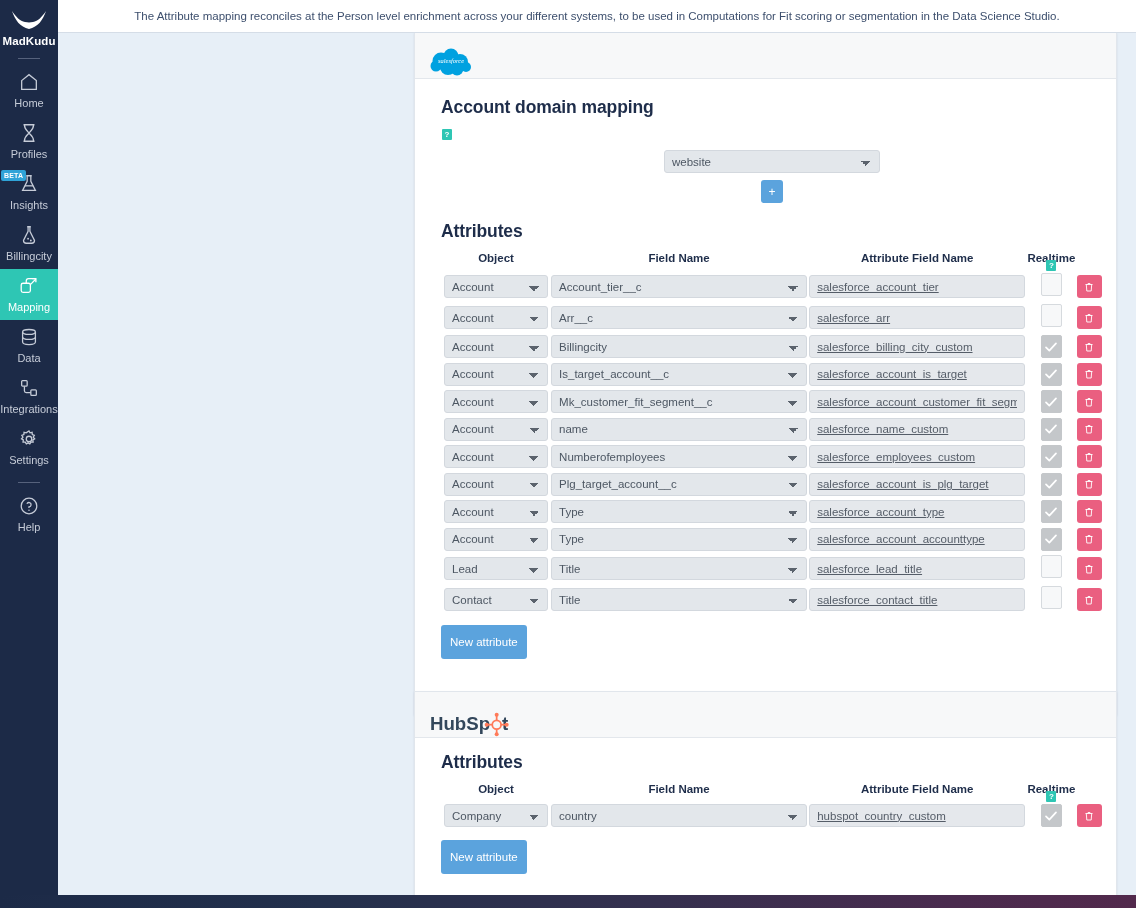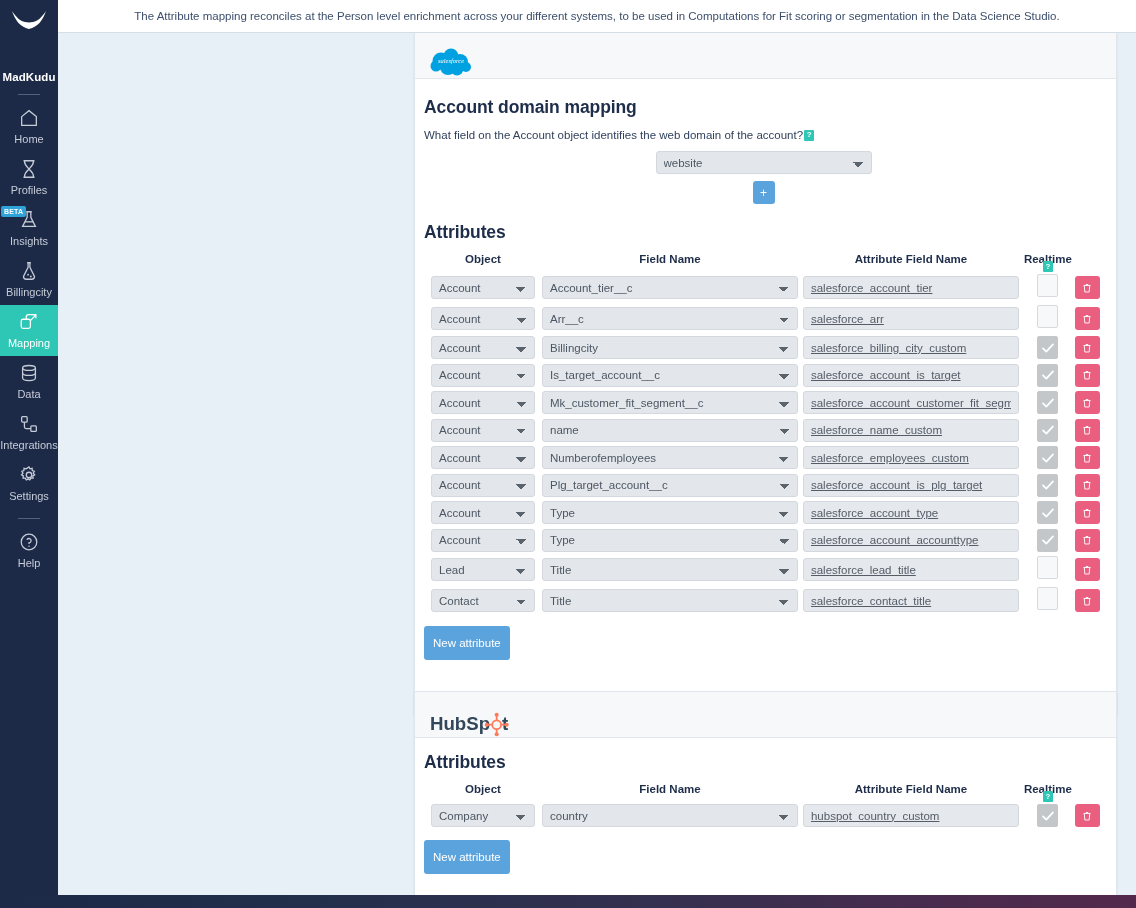--- a/index.html
+++ b/index.html
@@ -16,21 +16,21 @@
 
   
   #sidebar {
     position: absolute; left: 0; top: 0;
     width: 58px; height: 895px;
     background: #1c2a47;
     display: flex; flex-direction: column; align-items: center;
     padding-top: 8px;
     z-index: 5;
   }
-  .brand { display:flex; flex-direction:column; align-items:center; margin-bottom:2px;gap:36px; }
+  .brand { display:flex; flex-direction:column; align-items:center; margin-bottom:2px; }
   .brand-mark { width: 40px; height: 26px; }
   .brand-name {
     color: #fff; font-size: 11.5px; font-weight: bold;
     letter-spacing: .1px; margin-top: 1px;
   }
   .sb-divider { width: 22px; height: 1px; background: #56627c; margin: 9px 0 6px; }
   .nav-item {
     width: 58px; padding: 6px 0 7px;
     display: flex; flex-direction: column; align-items: center;
     color: #c6ccd8; position: relative;
@@ -76,21 +76,21 @@
     box-shadow: 0 1px 2px rgba(40,60,90,.10);
   }
   #card-salesforce { top: -1px; height: 683px; }
   #card-hubspot  { top: 658px; height: 223px; }
 
   .card-head {
     height: 46px; background: #f7f8f9;
     border-bottom: 1px solid #e3e7ec;
     display: flex; align-items: flex-end; padding-left: 13px;
   }
-  .card-body { padding: 0 13px 14px 9px; }
+  .card-body { padding: 0 13px 14px 26px; }
 
   .logo-sf { width: 46px; height: 32px; display:block; }
   .logo-hs { height: 26px; display:block; margin-left: 2px;}
 
   h2.section-title {
     font-size: 17.5px; color: #1e2d4a; font-weight: bold;
     margin: 18px 0 0 0; letter-spacing: -.1px;
   }
   #card-hubspot h2.section-title { margin-top: 14px; }
 
@@ -329,21 +329,20 @@
             </g>
             <text x="46" y="34" font-family="'Liberation Serif', serif" font-style="italic" font-size="13" fill="#ffffff" text-anchor="middle">salesforce</text>
           </svg>
         </span>
       </div>
 
       <div class="card-body">
         <h2 class="section-title">Account domain mapping</h2>
 
         <p class="q-line">
-          <span>What field on the Account object identifies the web domain of the account?</span>
           <span class="help-badge">?</span>
         </p>
 
         <div class="domain-row">
           <select class="ctl" style="width:216px">
             <option>website</option>
           </select>
           <button class="btn-plus">+</button>
         </div>
 

